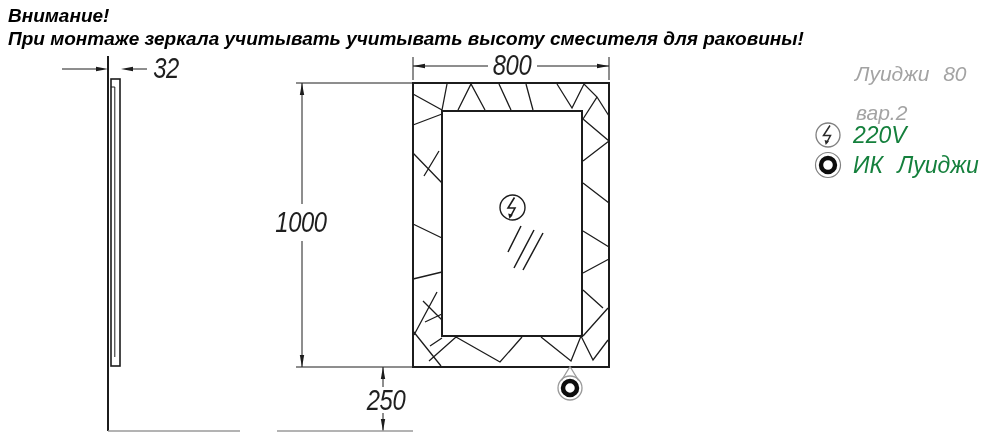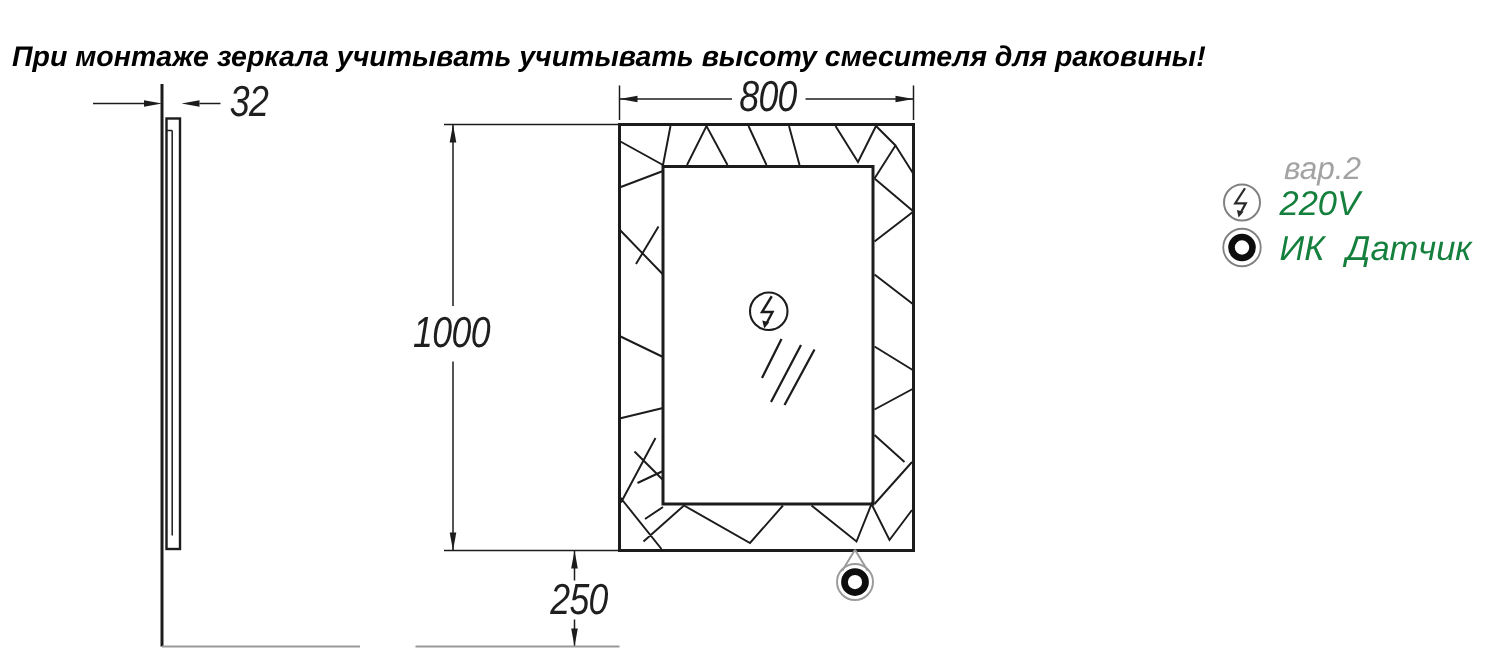--- a/index.html
+++ b/index.html
@@ -35,20 +35,21 @@
     position:absolute;
     font-style:italic;font-size:23px;line-height:24px;
     color:#15803d;word-spacing:8px;white-space:nowrap;
   }
 </style>
 </head>
 <body>
 
 <div class="canvas">
 
+  <div class="hdr" style="top:4px">Внимание!</div>
   <div class="hdr" style="top:27px">При монтаже зеркала учитывать учитывать высоту смесителя для раковины!</div>
 
   <svg class="drawing-svg" width="1000" height="435" viewBox="0 0 1000 435">
 
     <g stroke="#1c1c1c" fill="none">
 
       <line x1="108" y1="56" x2="108" y2="431" stroke-width="2"></line>
 
       <g>
         <rect x="111" y="79" width="9" height="287" stroke-width="1.6" fill="#fff"></rect>
@@ -143,17 +144,18 @@
       <circle cx="828" cy="165" r="12.5" stroke="#808080" stroke-width="1.2"></circle>
       <circle cx="828" cy="165" r="7" stroke="#0d0d0d" stroke-width="4.4"></circle>
     </g>
   </svg>
 
   <div class="dim-label" style="left:146px;top:54px;width:40px">32</div>
   <div class="dim-label" style="left:472px;top:51px;width:80px">800</div>
   <div class="dim-label" style="left:261px;top:208px;width:80px">1000</div>
   <div class="dim-label" style="left:346px;top:386px;width:80px">250</div>
 
+  <div class="legend-model">Луиджи 80</div>
   <div class="legend-model" style="top:102px;left:856px">вар.2</div>
   <div class="legend-label" style="left:853px;top:123px">220V</div>
-  <div class="legend-label" style="left:853px;top:153px">ИК Датчик</div>
+  <div class="legend-label" style="left:853px;top:153px">ИК Луиджи</div>
 
 </div>
 
 </body></html>

